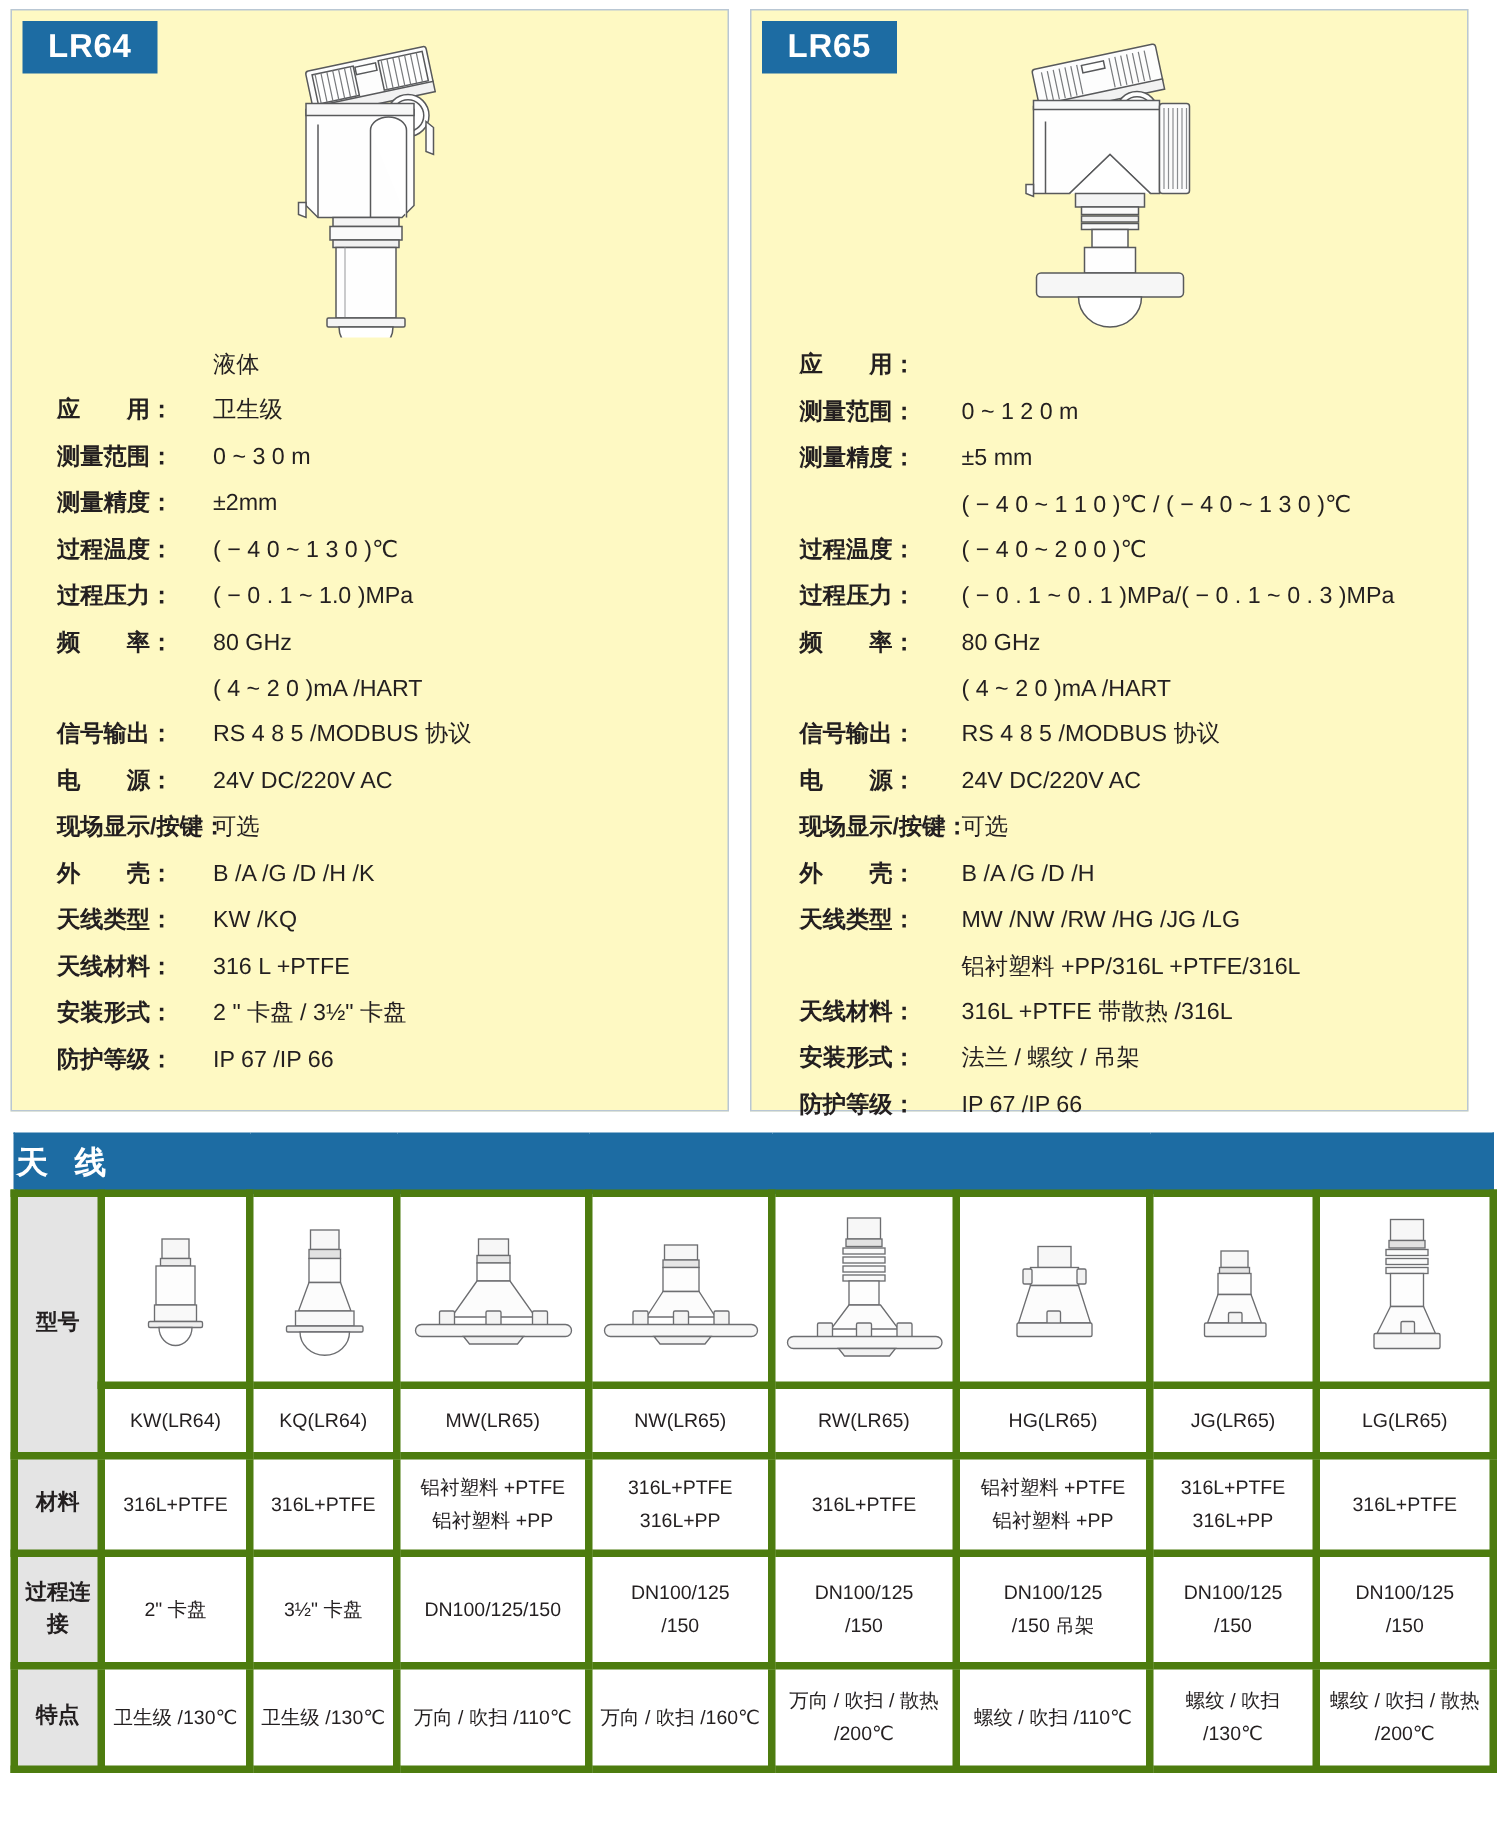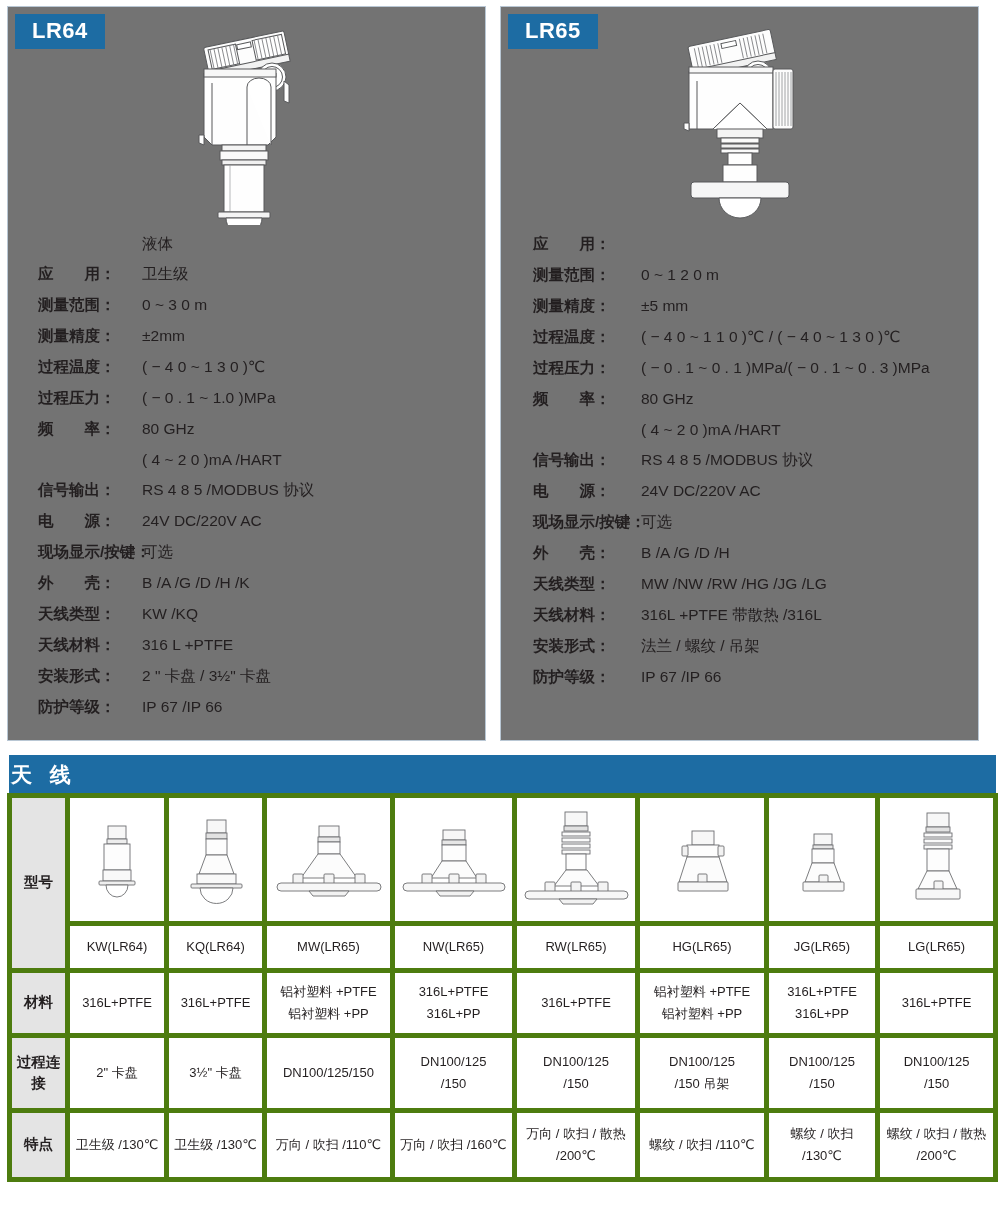--- a/index.html
+++ b/index.html
@@ -12,21 +12,21 @@
     position:relative;
     overflow:hidden;
   }
 
   
   .panels { display:flex; gap:14px; padding:6px 7px 0 7px; }
   .panel {
     position:relative;
     width:479px; height:735px;
     border:1px solid #b9c7d4;
-    background:#737373;
+    background:#fef9c3;
   }
   .panel-tag {
     position:absolute; top:7px; left:7px;
     background:#1d6ca3;
     color:#fff;
     font-size:22px; font-weight:bold;
     letter-spacing:0.5px;
     padding:6px 17px 7px 17px;
     line-height:1;
   }
@@ -306,20 +306,21 @@
       <div class="spec-row">
           <span class="spec-label">测量精度：</span>
           <span class="spec-val">
             <span class="ln">±5 mm</span>
           </span>
         </div>
       <div class="spec-row">
           <span class="spec-label">过程温度：</span>
           <span class="spec-val">
             <span class="ln">( − 4 0 ~ 1 1 0 )℃ / ( − 4 0 ~ 1 3 0 )℃</span>
+            <span class="ln">( − 4 0 ~ 2 0 0 )℃</span>
           </span>
         </div>
       <div class="spec-row">
           <span class="spec-label">过程压力：</span>
           <span class="spec-val">
             <span class="ln">( − 0 . 1 ~ 0 . 1 )MPa/( − 0 . 1 ~ 0 . 3 )MPa</span>
           </span>
         </div>
       <div class="spec-row">
           <span class="spec-label">频　　率：</span>
@@ -354,20 +355,21 @@
         </div>
       <div class="spec-row">
           <span class="spec-label">天线类型：</span>
           <span class="spec-val">
             <span class="ln">MW /NW /RW /HG /JG /LG</span>
           </span>
         </div>
       <div class="spec-row">
           <span class="spec-label">天线材料：</span>
           <span class="spec-val">
+            <span class="ln">铝衬塑料 +PP/316L +PTFE/316L</span>
             <span class="ln">316L +PTFE 带散热 /316L</span>
           </span>
         </div>
       <div class="spec-row">
           <span class="spec-label">安装形式：</span>
           <span class="spec-val">
             <span class="ln">法兰 / 螺纹 / 吊架</span>
           </span>
         </div>
       <div class="spec-row">

